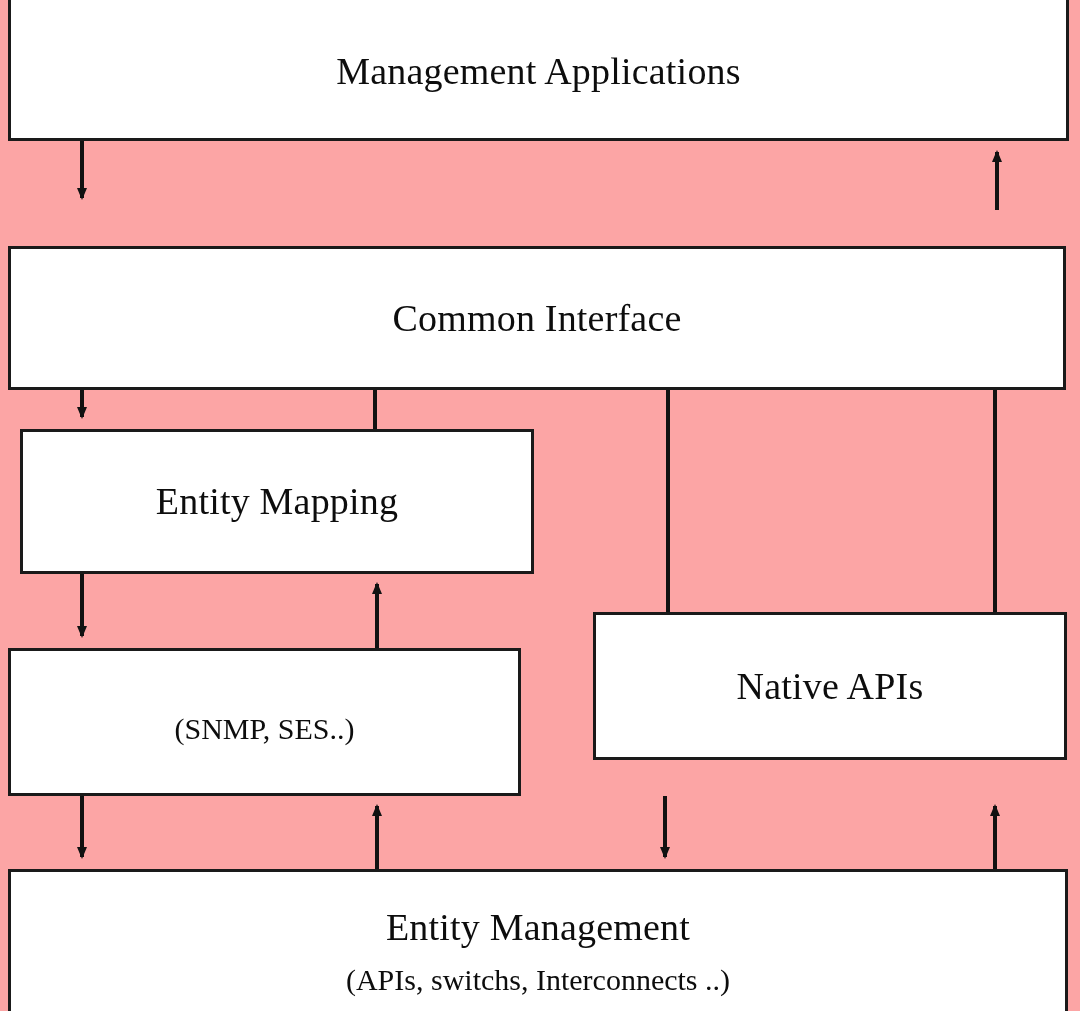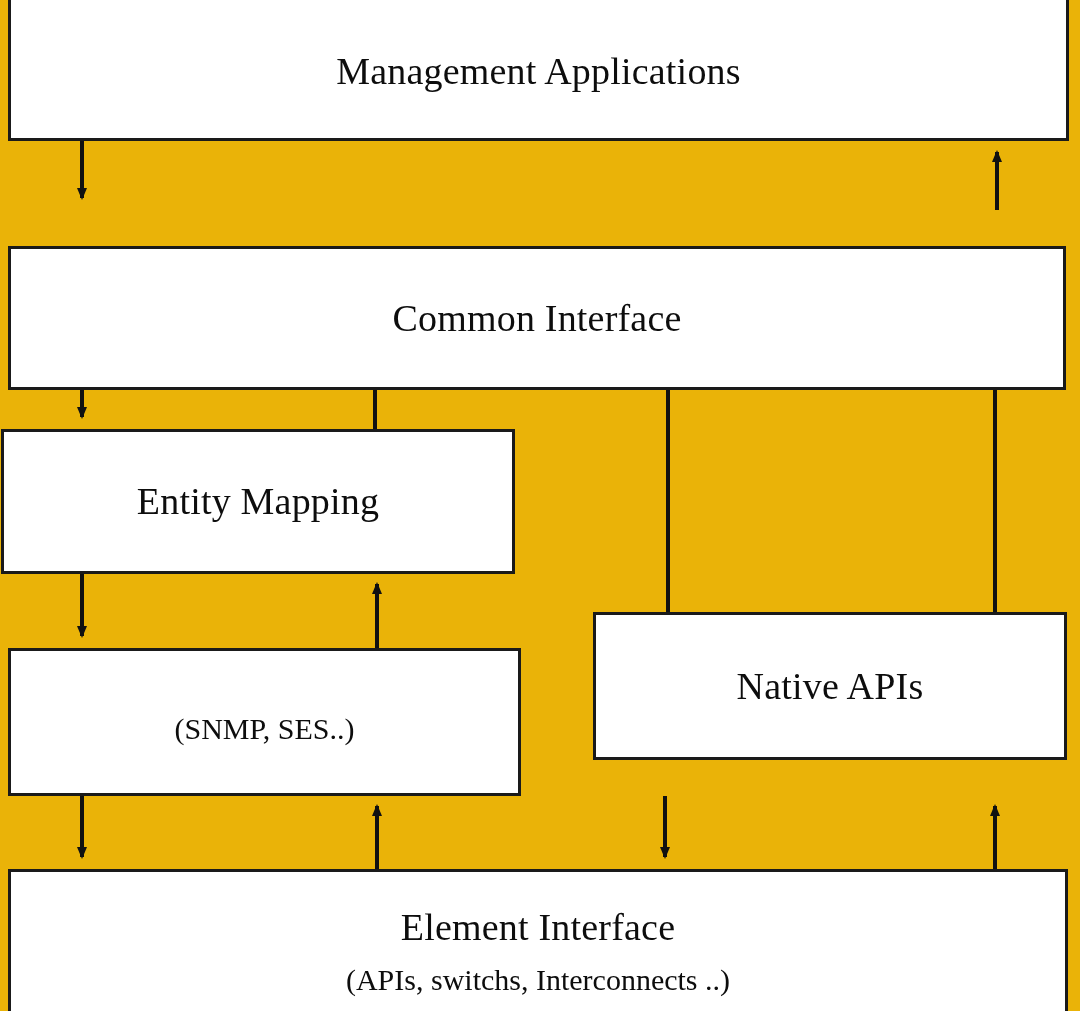--- a/index.html
+++ b/index.html
@@ -8,21 +8,21 @@
     padding: 0;
     background: #ffffff;
   }
   body {
     font-family: "Liberation Serif", "DejaVu Serif", serif;
   }
   #diagram-root {
     position: relative;
     width: 1080px;
     height: 1011px;
-    background: #eab308;
+    background: #fca5a5;
     overflow: hidden;
   }
   #edge-layer {
     position: absolute;
     left: 0;
     top: 0;
     width: 1080px;
     height: 1011px;
     pointer-events: none;
   }
@@ -49,21 +49,21 @@
     font-size: 30px;
     line-height: 1.12;
     color: #0d0d0d;
     white-space: nowrap;
     margin-top: 14px;
   }
 
   
   #node-management-applications { left: 8px;   top: -22px;  width: 1061px; height: 163px; }
   #node-common-interface        { left: 8px;   top: 210px;  width: 1058px; height: 144px; margin-top: 36px; }
-  #node-entity-mapping          { left: 1px;   top: 429px;  width: 514px;  height: 145px; }
+  #node-entity-mapping          { left: 20px;   top: 429px;  width: 514px;  height: 145px; }
   #node-inband-management       { left: 8px;   top: 648px;  width: 513px;  height: 148px; }
   #node-native-apis             { left: 593px; top: 612px;  width: 474px;  height: 148px; }
   #node-element-management      { left: 8px;   top: 869px;  width: 1060px; height: 165px; }
 
   #node-management-applications .node-title { position: relative; top: 12px; }
 </style>
 </head>
 <body>
 
 <div id="diagram-root">
@@ -115,17 +115,17 @@
 
   <div class="node" id="node-inband-management">
     <div class="node-subtitle">(SNMP, SES..)</div>
   </div>
 
   <div class="node" id="node-native-apis">
     <div class="node-title">Native APIs</div>
   </div>
 
   <div class="node" id="node-element-management">
-    <div class="node-title">Element Interface</div>
+    <div class="node-title">Entity Management</div>
     <div class="node-subtitle">(APIs, switchs, Interconnects ..)</div>
   </div>
 
 </div>
 
 </body></html>

